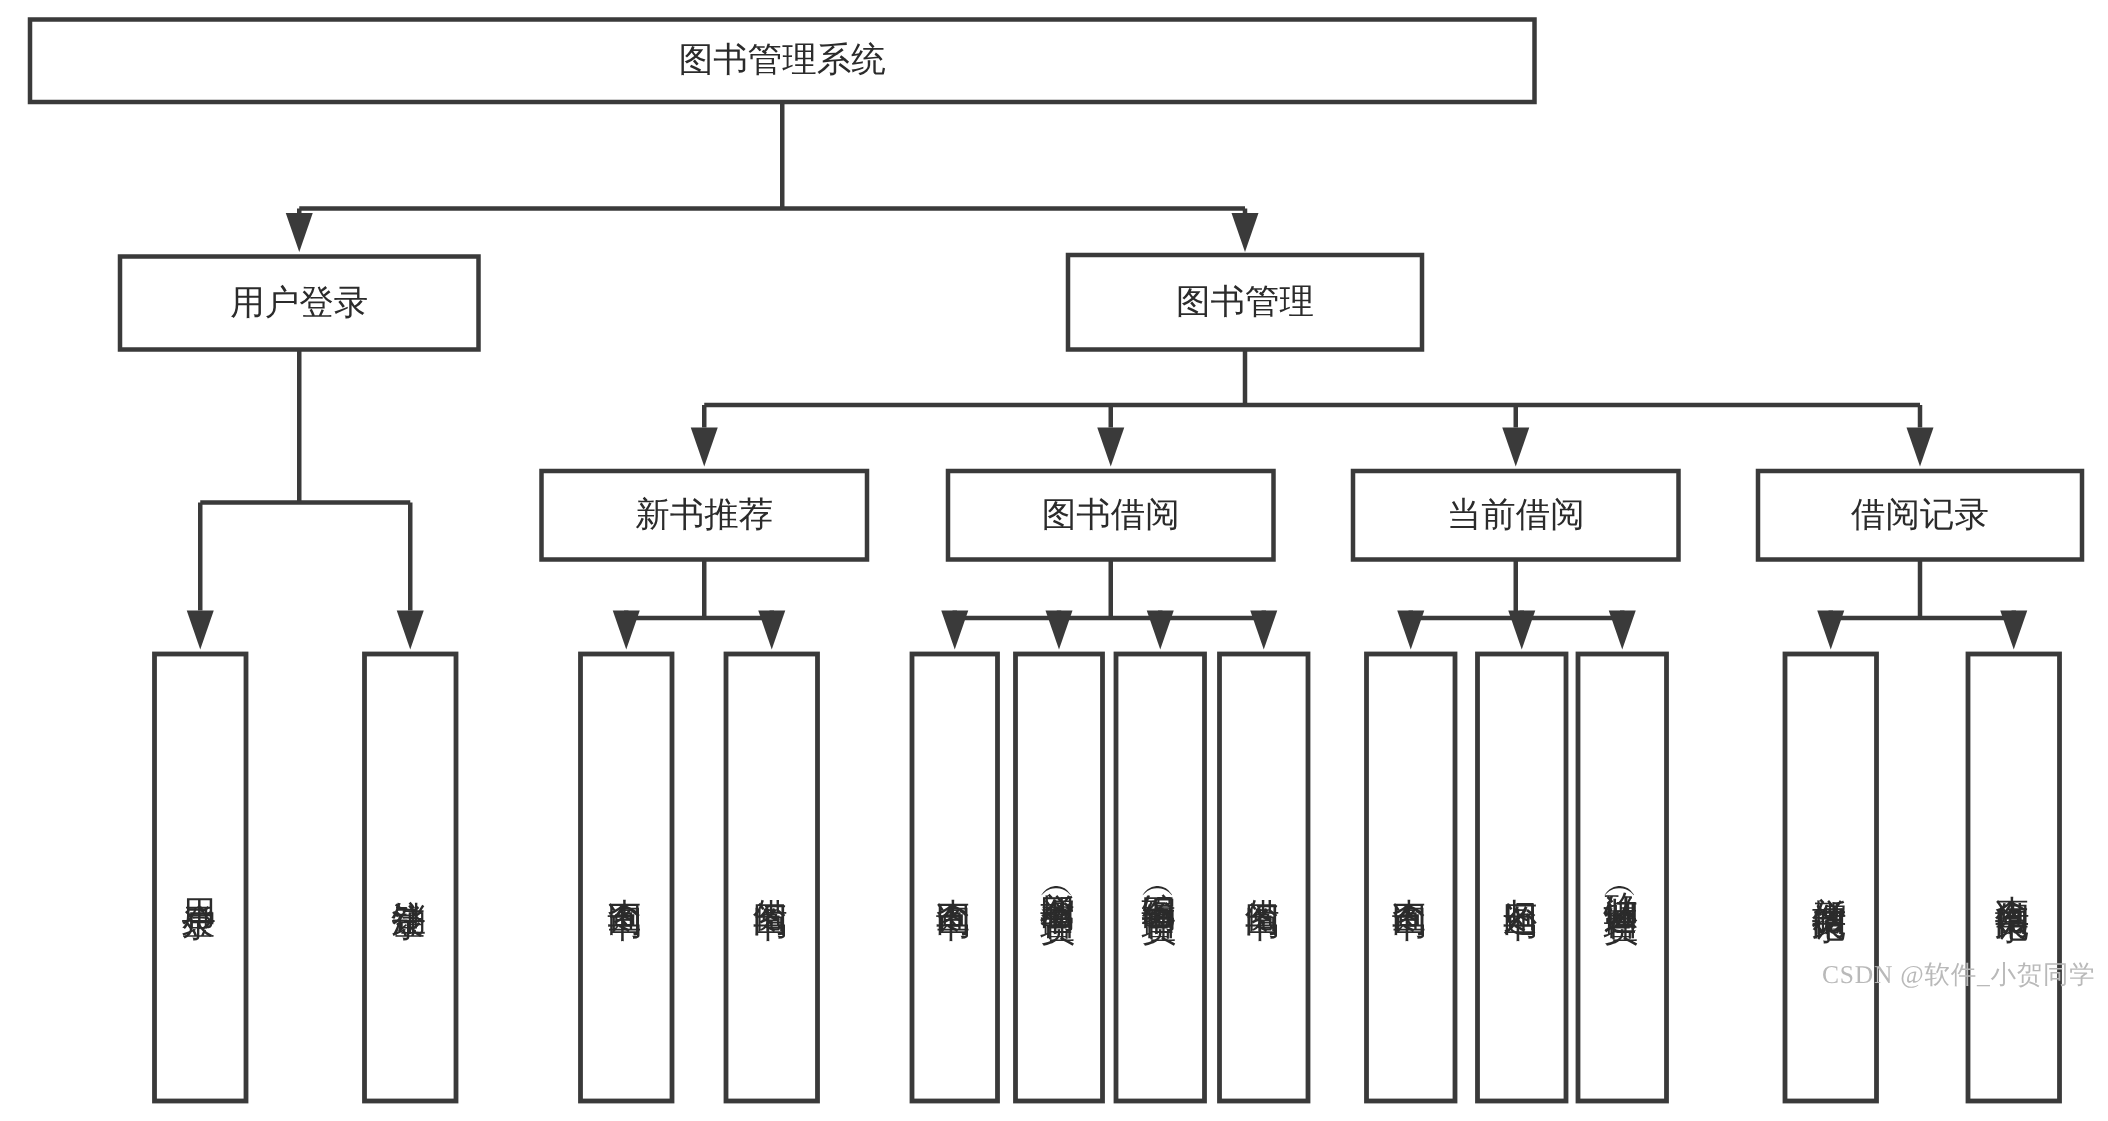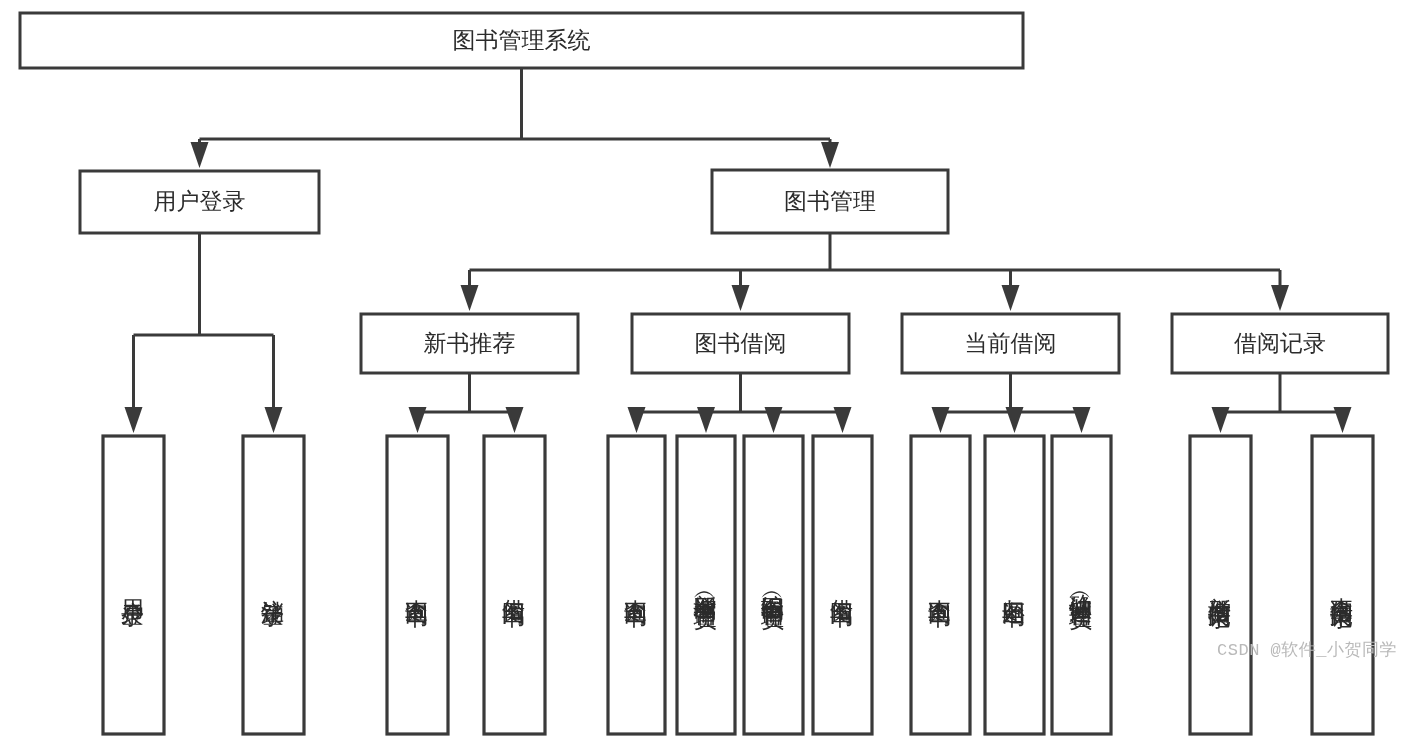--- a/index.html
+++ b/index.html
@@ -70,21 +70,21 @@
     font-size: 23px;
     color: #2b2b2b;
     letter-spacing: 2px;
     white-space: nowrap;
     text-align: center;
   }
   #watermark {
     position: absolute;
     right: 8px;
     bottom: 6px;
-    font-family: Liberation Mono, monospace;
+    font-family: Liberation Serif, serif;
     font-size: 17px;
     color: #b9b9b9;
     letter-spacing: 0.5px;
     white-space: nowrap;
     pointer-events: none;
   }
 </style>
 </head>
 <body>
 

